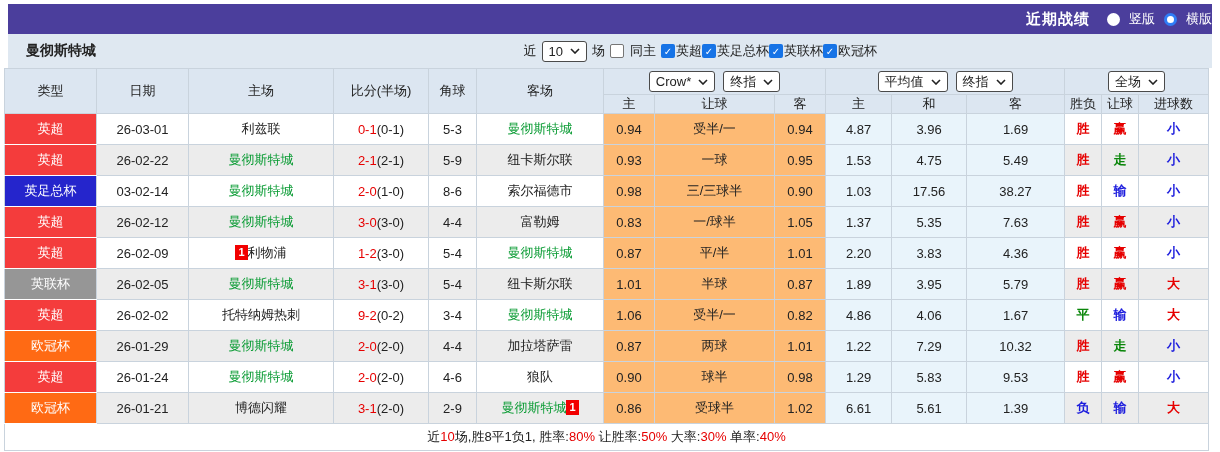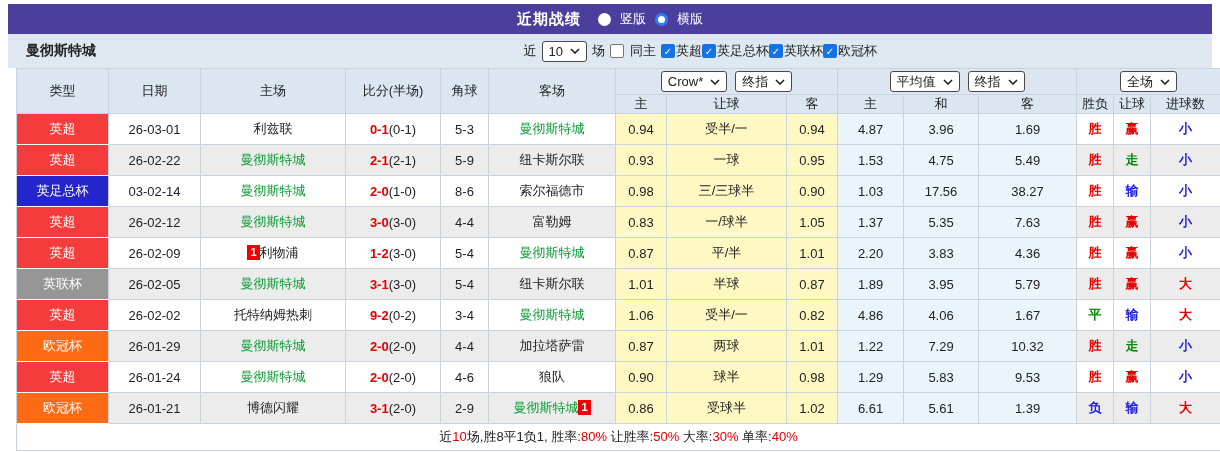--- a/index.html
+++ b/index.html
@@ -3,21 +3,21 @@
 <meta charset="utf-8">
 <style>
   html,body{margin:0;padding:0;}
   body{
     width:1220px;height:452px;overflow:hidden;background:#fff;
     font-family:"Liberation Sans","DejaVu Sans",sans-serif;font-size:13px;color:#222;
   }
   
   .titlebar{
     margin:4px 8px 0 8px;height:30px;background:#4b3e9c;
-    display:flex;align-items:center;justify-content:center;gap:9px;
+    display:flex;align-items:center;justify-content:flex-end;gap:9px;
   }
   .tb-title{color:#fff;font-weight:bold;font-size:15px;margin-right:8px;letter-spacing:1px;}
   .radio{box-sizing:border-box;width:13px;height:13px;border-radius:50%;background:#fff;display:inline-block;flex:none;}
   .radio.checked{border:3.5px solid #2f7df6;}
   .tb-label{color:#fff;font-size:13px;}
   
   .filterbar{
     margin:0 8px;height:34px;background:#dfe8f1;
     display:flex;align-items:center;
   }
@@ -29,35 +29,35 @@
     font-size:13px;cursor:default;
   }
   .cb{
     box-sizing:border-box;width:14px;height:14px;border-radius:2px;flex:none;
     display:inline-flex;align-items:center;justify-content:center;
   }
   .cb.on{background:#1673e6;color:#fff;font-size:10px;font-weight:bold;}
   .cb.off{background:#fff;border:1px solid #767676;}
   .cb-label{margin-left:1px;}
   
-  table{border-collapse:collapse;table-layout:fixed;width:1204px;margin:0 16px;}
+  table{border-collapse:collapse;table-layout:fixed;width:1204px;margin:0 4px;}
   th,td{border:1px solid #c9d3dd;text-align:center;padding:0;overflow:hidden;white-space:nowrap;}
   thead th{background:#dce6f1;font-weight:normal;font-size:13px;color:#222;}
   tr.h1{height:26px;}
   tr.h2{height:17px;}
   tr.h2 th{font-size:13px;}
   .grp-selects{display:flex;align-items:center;justify-content:center;gap:8px;}
   tbody tr{height:31px;background:#fff;}
   tbody tr.alt{background:#ececec;}
   td.league{color:#fff;border-top:1px solid #fff;border-bottom:1px solid #fff;}
-  td.cream{background:#fef9c3;}
+  td.cream{background:#fdba74;}
   td.lblue{background:#e9f4fb;}
   td.res{font-weight:bold;}
   .teamg{color:#099b33;}
-  .s-main{color:#e60000;font-weight:bold;}
+  .s-main{color:#e60000;}
   .s-half{color:#222;}
   .rc{display:inline-block;background:#f20000;color:#fff;font-size:11px;font-weight:bold;line-height:15px;padding:0 3px;vertical-align:1px;}
   tfoot td{height:26px;background:#fff;font-size:13px;}
   .red{color:#e60000;}
 </style>
 </head>
 <body>
 
 <div class="titlebar">
   <span class="tb-title">近期战绩</span>

